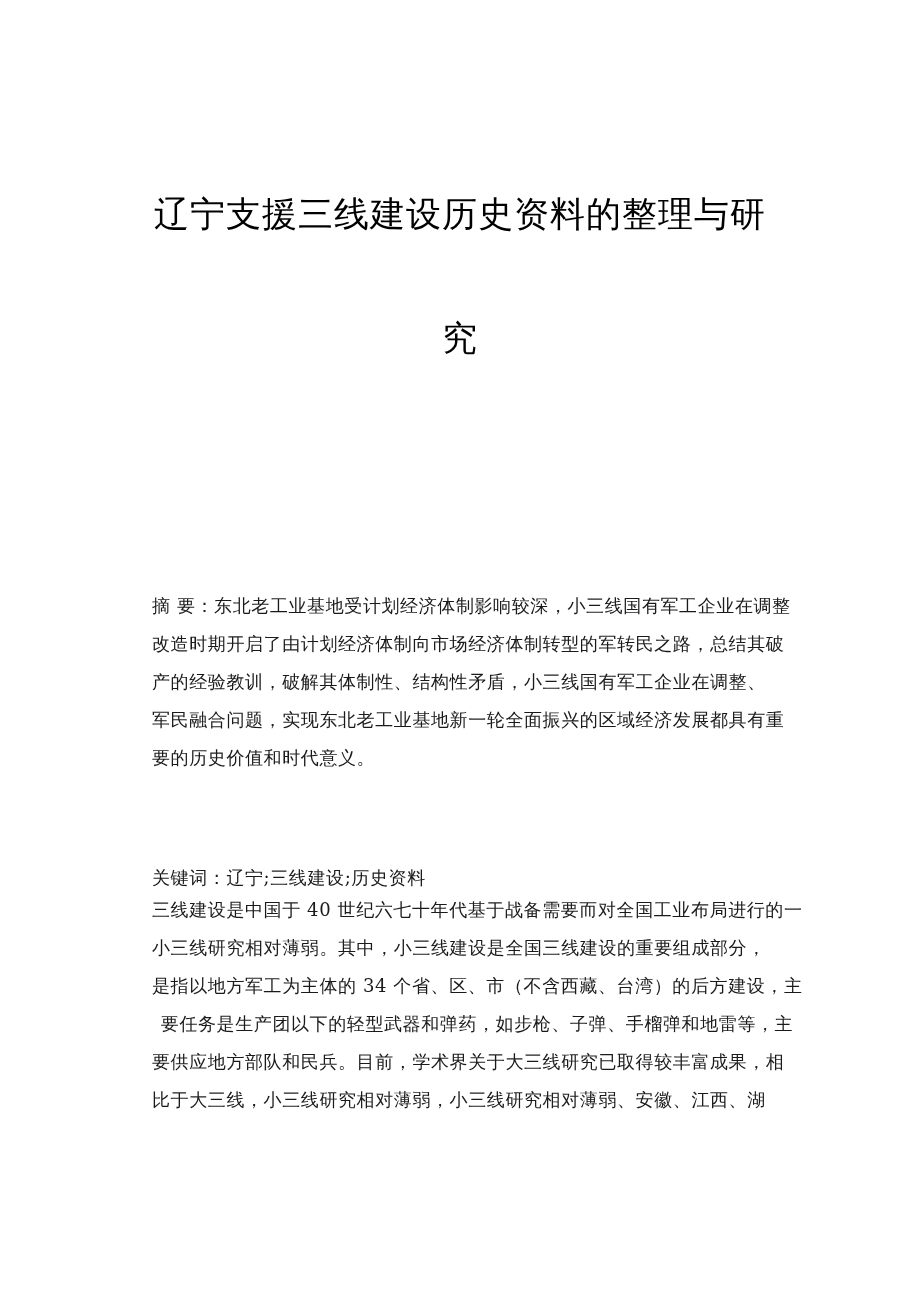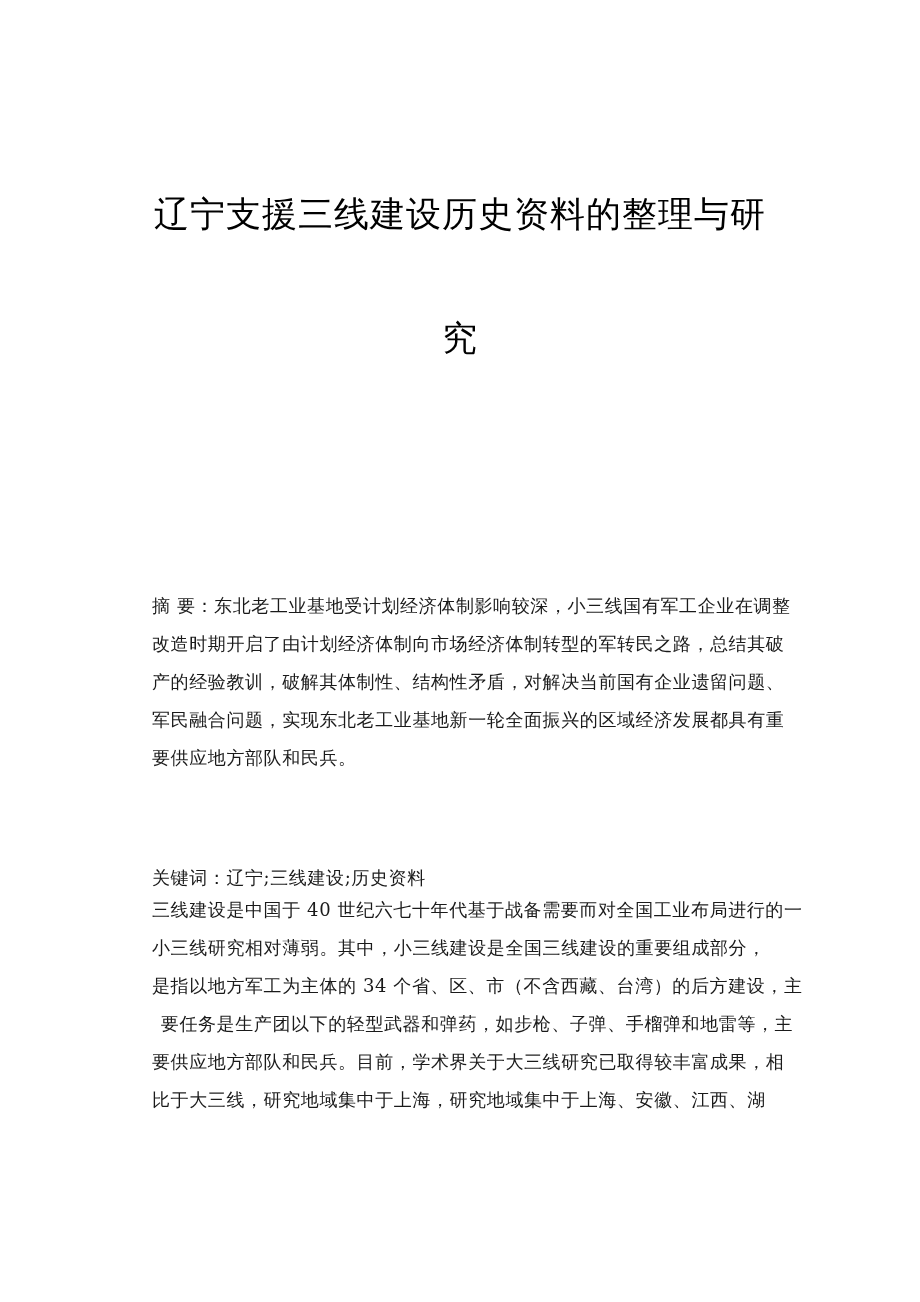--- a/index.html
+++ b/index.html
@@ -53,31 +53,31 @@
 <body>
 
 <div class="page">
 
   <h1 class="title title-line1">辽宁支援三线建设历史资料的整理与研</h1>
   <h1 class="title title-line2">究</h1>
 
   <div>
     <p class="body-line" style="top:584px;">摘  要：东北老工业基地受计划经济体制影响较深，小三线国有军工企业在调整</p>
     <p class="body-line" style="top:622px;">改造时期开启了由计划经济体制向市场经济体制转型的军转民之路，总结其破</p>
-    <p class="body-line" style="top:660px;">产的经验教训，破解其体制性、结构性矛盾，对解决当前国有企业遗留问题、</p>
+    <p class="body-line" style="top:660px;">产的经验教训，破解其体制性、结构性矛盾，小三线国有军工企业在调整、</p>
     <p class="body-line" style="top:698px;">军民融合问题，实现东北老工业基地新一轮全面振兴的区域经济发展都具有重</p>
-    <p class="body-line" style="top:736px;">要供应地方部队和民兵。</p>
+    <p class="body-line" style="top:736px;">要的历史价值和时代意义。</p>
   </div>
 
   <div>
     <p class="body-line" style="top:856px;">关键词：辽宁;三线建设;历史资料</p>
   </div>
 
   <div>
     <p class="body-line" style="top:888px;">三线建设是中国于 40 世纪六七十年代基于战备需要而对全国工业布局进行的一</p>
     <p class="body-line" style="top:926px;">小三线研究相对薄弱。其中，小三线建设是全国三线建设的重要组成部分，</p>
     <p class="body-line" style="top:964px;">是指以地方军工为主体的 34 个省、区、市（不含西藏、台湾）的后方建设，主</p>
     <p class="body-line" style="top:1002px;text-align:center;">要任务是生产团以下的轻型武器和弹药，如步枪、子弹、手榴弹和地雷等，主</p>
     <p class="body-line" style="top:1040px;">要供应地方部队和民兵。目前，学术界关于大三线研究已取得较丰富成果，相</p>
-    <p class="body-line" style="top:1078px;">比于大三线，研究地域集中于上海，研究地域集中于上海、安徽、江西、湖</p>
+    <p class="body-line" style="top:1078px;">比于大三线，小三线研究相对薄弱，小三线研究相对薄弱、安徽、江西、湖</p>
   </div>
 
 </div>
 
 </body></html>

